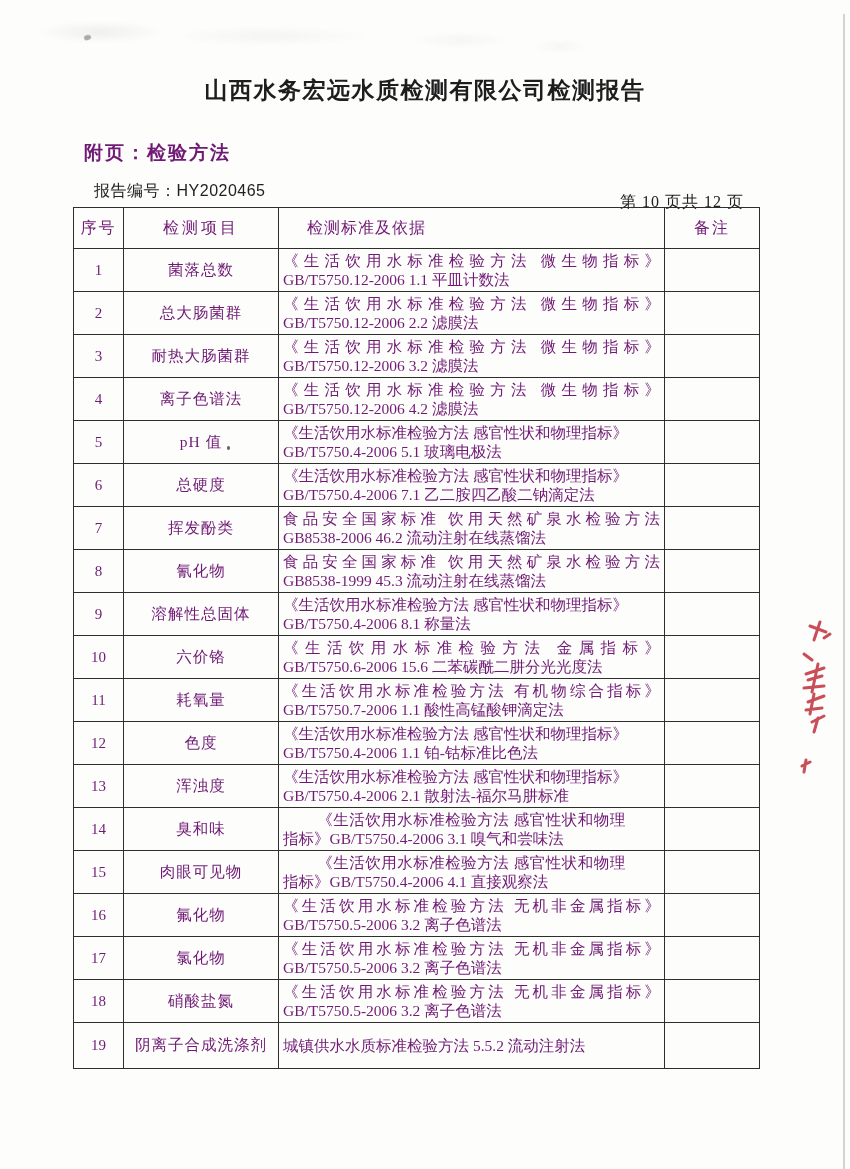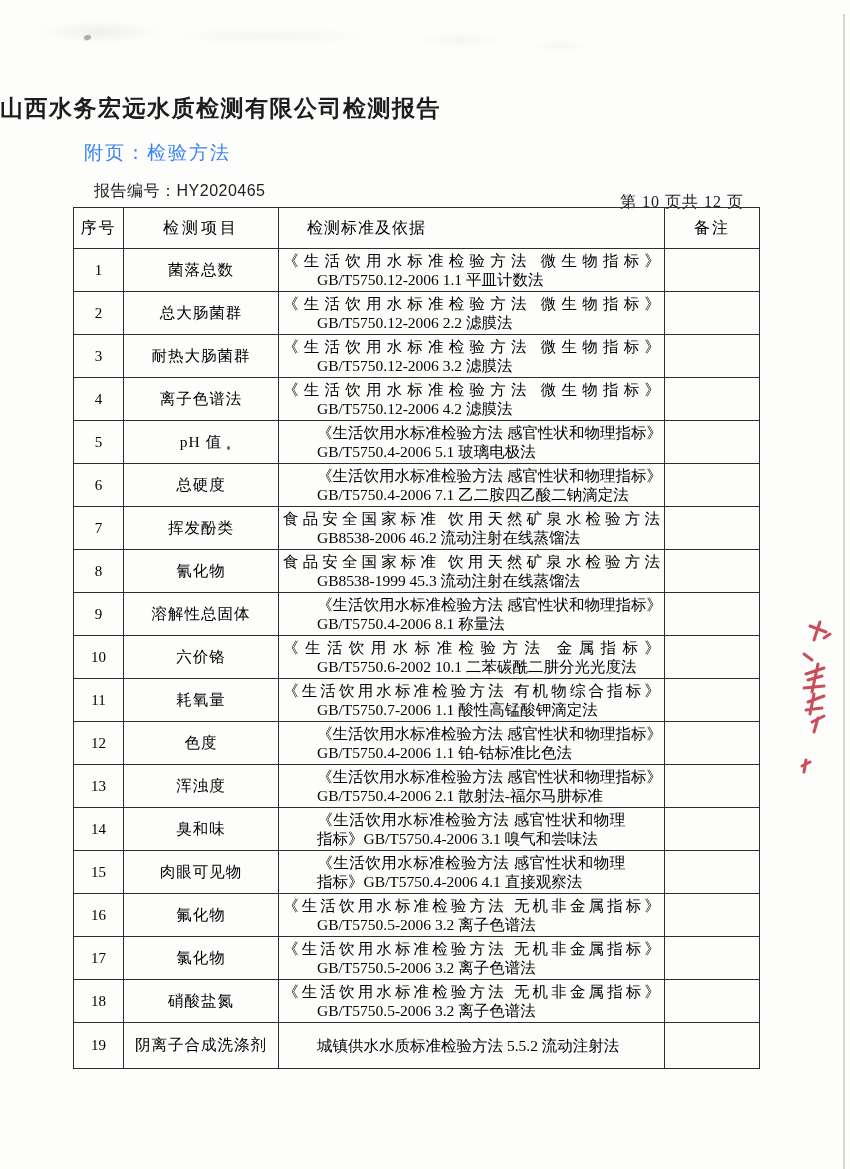--- a/index.html
+++ b/index.html
@@ -20,59 +20,59 @@
       radial-gradient(ellipse 40px 10px at 520px 40px, rgba(130,130,130,.06), transparent 70%);
     filter:blur(1px);
   }
   .ink-speck { position:absolute; left:84px; top:35px; width:7px; height:5px;
     background:#6b6b6b; opacity:.55; border-radius:40% 60% 50% 50%; transform:rotate(-18deg);
     filter:blur(.4px); }
   .edge-line { position:absolute; top:14px; bottom:0; left:843px; width:2px; background:#c9c9c9; opacity:.8; }
   .ph-dot { position:absolute; left:227px; top:446px; width:3px; height:4px; background:#3a3a3a; border-radius:50%; opacity:.8; }
 
   .title {
-    position:absolute; left:0; top:93px; width:100%;
-    text-align:left; font-size:23px; font-weight:700; letter-spacing:1.5px;
+    position:absolute; left:0; top:75px; width:100%;
+    text-align:center; font-size:23px; font-weight:700; letter-spacing:1.5px;
     font-family:"Liberation Sans","DejaVu Sans",sans-serif; color:#1d1d1d;
   }
   .subtitle {
-    position:absolute; left:84px; top:140px; font-size:19px; font-weight:400;
-    letter-spacing:2px; color:#3b82f6;
+    position:absolute; left:84px; top:140px; font-size:19px; font-weight:700;
+    letter-spacing:2px; color:#701a75;
   }
   .meta-report {
     position:absolute; left:94px; top:181px; font-size:16px; font-weight:400;
     font-family:"Liberation Sans","DejaVu Sans",sans-serif; color:#222; letter-spacing:.5px;
   }
   .meta-page {
     position:absolute; right:106px; top:192px; font-size:16px; color:#222; letter-spacing:1px;
   }
 
   table.methods {
     position:absolute; left:73px; top:207px; width:686px;
     border-collapse:collapse; table-layout:fixed;
-    font-size:15.5px; color:#000000;border-radius:13px;
+    font-size:15.5px; color:#701a75;border-radius:13px;
   }
   table.methods col.c1{width:50px;} table.methods col.c2{width:155px;}
   table.methods col.c3{width:386px;} table.methods col.c4{width:95px;}
   table.methods th, table.methods td {
     border:1.6px solid #2e2e2e; vertical-align:middle; padding:1px 4px;
   }
   table.methods thead th { height:41px; font-weight:400; font-size:16px; }
   table.methods th.h-no, table.methods th.h-note { text-align:center; letter-spacing:2px; }
   table.methods th.h-item { text-align:center; letter-spacing:3px; }
   table.methods th.h-std { text-align:left; padding-left:28px; letter-spacing:1px; }
   table.methods tbody tr { height:43px; }
   table.methods tbody tr.single { height:46px; }
   td.c-no { text-align:center; font-size:15px; }
   td.c-item { text-align:center; letter-spacing:1px;margin-top:36px; }
   td.c-std { padding:2px 8px; }
   .std-line { line-height:19.5px; white-space:nowrap; overflow:hidden; }
   .std-line.justify { text-align:justify; text-align-last:justify; white-space:normal; }
   .std-line.center { text-align:center; letter-spacing:.5px; }
-  .std-line.left { text-align:left;margin-left:34px; }
+  .std-line.left { text-align:left; }
   tr.single .std-line { line-height:27px; }
 
   .seal { position:absolute; left:784px; top:618px; }
 </style>
 </head>
 <body>
 
 <div class="page">
 
   <div class="smudge-top"></div>
@@ -180,21 +180,21 @@
             <div class="std-line left">《生活饮用水标准检验方法 感官性状和物理指标》</div>
             <div class="std-line left">GB/T5750.4-2006  8.1 称量法</div>
           </td>
           <td class="c-note"></td>
         </tr>
         <tr>
           <td class="c-no">10</td>
           <td class="c-item">六价铬</td>
           <td class="c-std">
             <div class="std-line justify">《生活饮用水标准检验方法  金属指标》</div>
-            <div class="std-line left">GB/T5750.6-2002  10.1 二苯碳酰二肼分光光度法</div>
+            <div class="std-line left">GB/T5750.6-2006  15.6 二苯碳酰二肼分光光度法</div>
           </td>
           <td class="c-note"></td>
         </tr>
         <tr>
           <td class="c-no">11</td>
           <td class="c-item">耗氧量</td>
           <td class="c-std">
             <div class="std-line justify">《生活饮用水标准检验方法  有机物综合指标》</div>
             <div class="std-line left">GB/T5750.7-2006  1.1 酸性高锰酸钾滴定法</div>
           </td>

